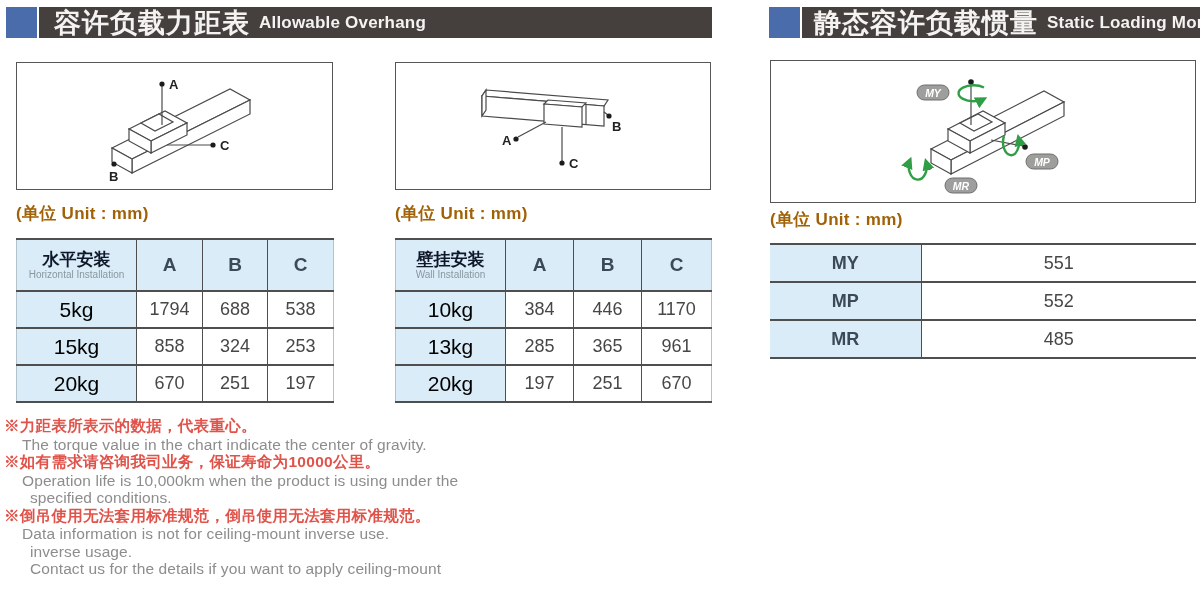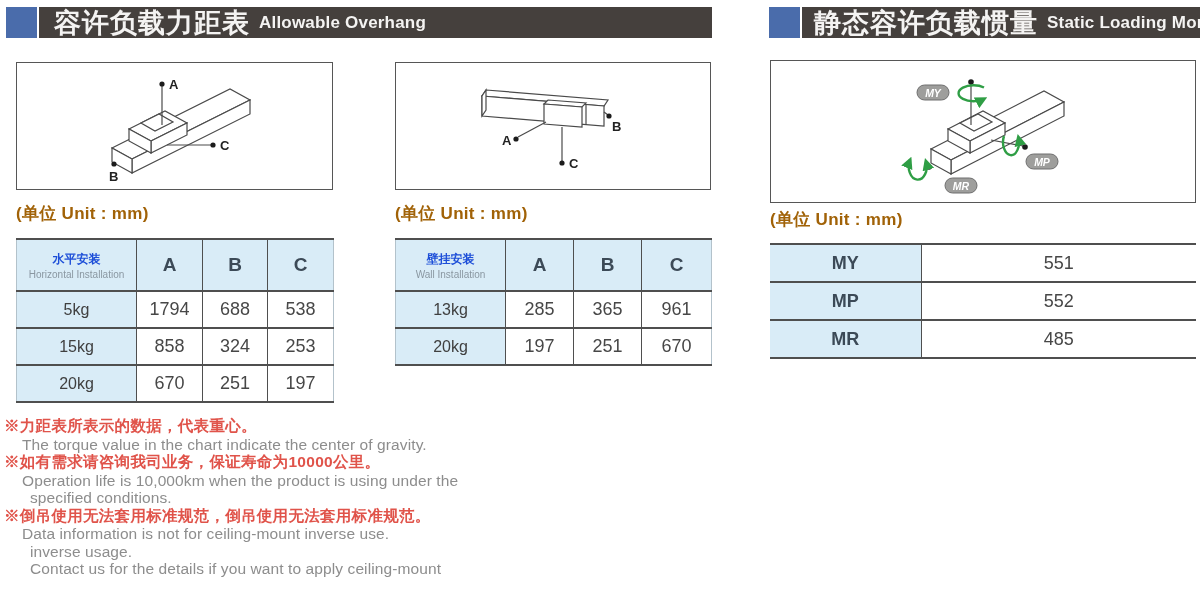--- a/index.html
+++ b/index.html
@@ -20,24 +20,24 @@
 
   
   table { border-collapse:collapse; table-layout:fixed; }
   .dtable { position:absolute; }
   .dtable td, .dtable th { text-align:center; vertical-align:middle;
       border-top:2px solid #4f4f4f; padding:0; }
   .dtable tr:last-child td, .dtable tr:last-child th { border-bottom:2px solid #4f4f4f; }
   .dtable td + td, .dtable th + th, .dtable th + td { border-left:1px solid #4f4f4f; }
   .side-border { border-left:1px solid #b3c2cb; border-right:1px solid #b3c2cb; }
   .cell-blue { background:#d9ecf7; }
-  .th-zh { font-size:12px; font-weight:bold; color:#1d4ed8; line-height:19px; }
+  .th-zh { font-size:17px; font-weight:bold; color:#0f172a; line-height:19px; }
   .th-en { font-size:10px; font-weight:normal; color:#8a97a1; line-height:12px; }
   .col-letter { font-size:19px; color:#3c4a57; }
-  .row-kg { font-size:16px; color:#404040;margin-left:14px; }
+  .row-kg { font-size:21px; color:#000000;margin-left:14px; }
   .val { font-size:18px; color:#474747; background:#ffffff; }
   .m-label { font-size:18px; font-weight:bold; color:#3c4a57; }
 
   
   .notes { position:absolute; left:4px; top:417px; width:500px; }
   .note-zh { font-size:15.5px; font-weight:bold; color:#e0534a; line-height:18.5px; letter-spacing:0.3px; }
   .note-en { font-size:15.5px; color:#8d8d8d; line-height:17.5px; padding-left:18px; letter-spacing:0.1px; }
   .note-en2 { padding-left:26px; }
 
   svg { display:block; }
@@ -200,20 +200,26 @@
         <tr style="height:52px;">
       <th class="cell-blue">
         <div class="th-zh">壁挂安装</div>
         <div class="th-en">Wall Installation</div>
       </th>
       <th class="cell-blue col-letter">A</th>
       <th class="cell-blue col-letter">B</th>
       <th class="cell-blue col-letter">C</th>
     </tr>
     <tr style="height:37px;">
+      <td class="cell-blue row-kg">10kg</td>
+      <td class="val">384</td>
+      <td class="val">446</td>
+      <td class="val">1170</td>
+    </tr>
+    <tr style="height:37px;">
       <td class="cell-blue row-kg">13kg</td>
       <td class="val">285</td>
       <td class="val">365</td>
       <td class="val">961</td>
     </tr>
     <tr style="height:37px;">
       <td class="cell-blue row-kg">20kg</td>
       <td class="val">197</td>
       <td class="val">251</td>
       <td class="val">670</td>

